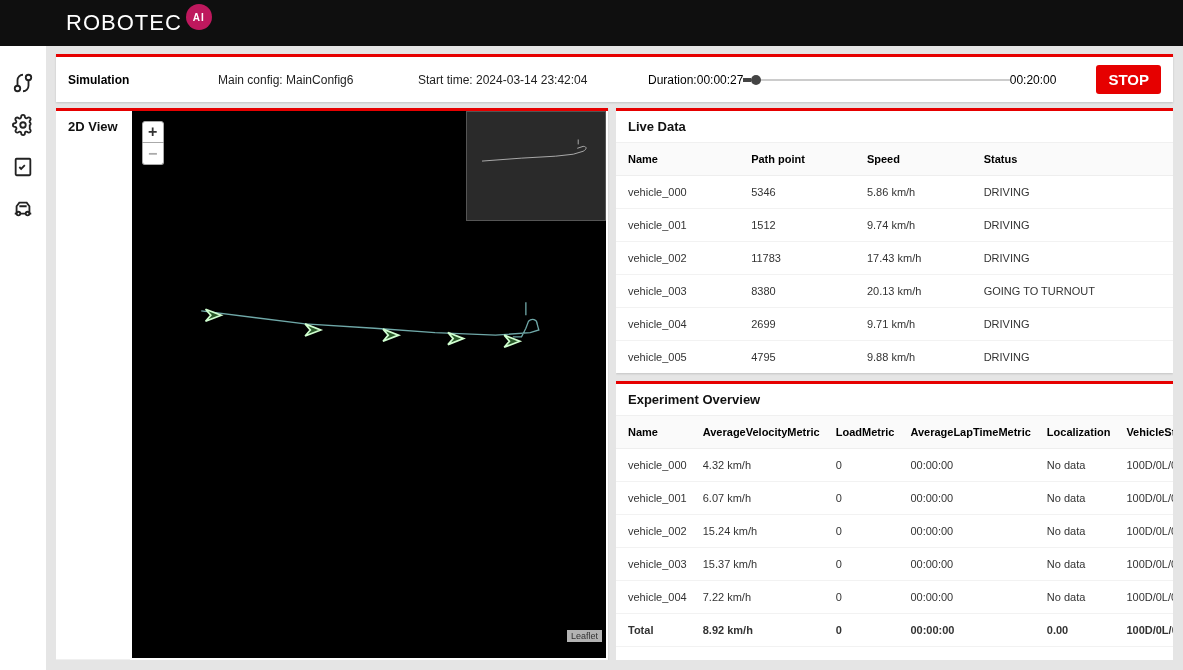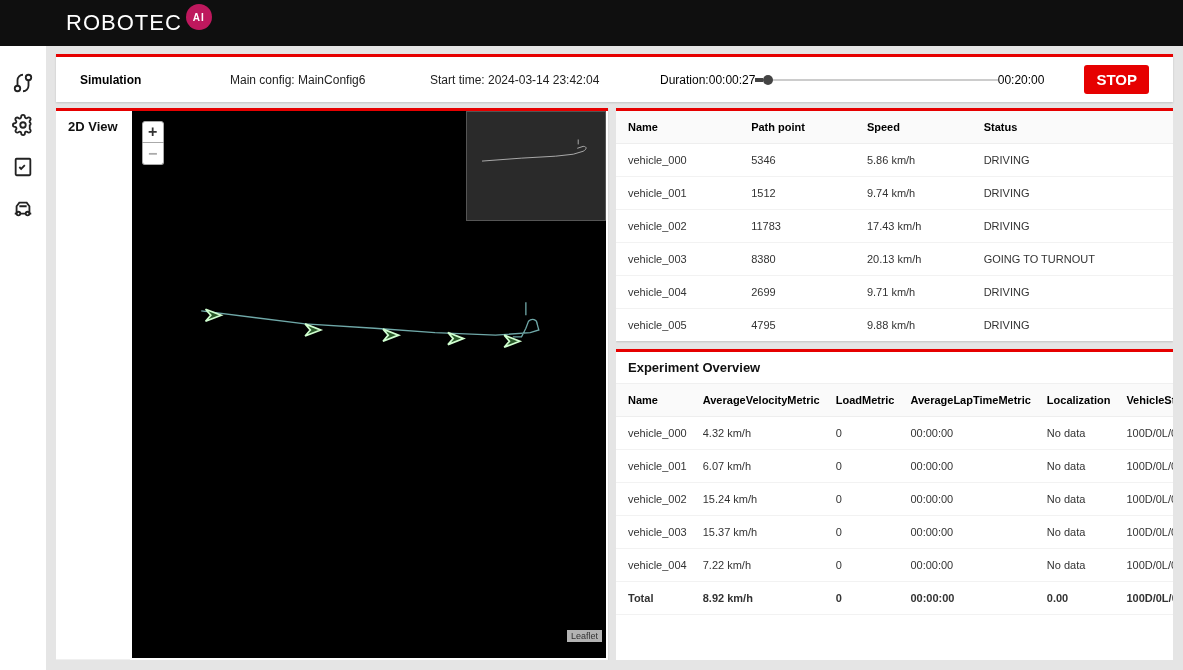--- a/index.html
+++ b/index.html
@@ -15,21 +15,21 @@
     .sidebar-icon { width: 22px; height: 22px; color: #222; cursor: pointer; }
 
     .content { flex: 1; padding: 8px 10px 10px 10px; display: flex; flex-direction: column; gap: 6px; overflow: hidden; }
 
     .panel { background: #fff; border-top: 3px solid #e60000; box-shadow: 0 1px 2px rgba(0,0,0,0.15); }
     .panel-header { padding: 8px 12px; font-weight: 800; font-size: 13px; color: #111; }
     .panel-subheader { padding: 8px 12px; font-weight: 800; font-size: 13px; color: #111; border-bottom: 1px solid #f0f0f0; }
 
     .title-panel .panel-header { border-bottom: 1px solid #eee; }
 
-    .info-row { display: flex; align-items: center; padding: 8px 24px; font-size: 12px; gap: 30px; }
+    .info-row { display: flex; align-items: center; padding: 8px 12px; font-size: 12px; gap: 30px; }
     .info-label { font-weight: 800; width: 120px; }
     .info-item { color: #222; white-space: nowrap; }
     .info-config { width: 170px; }
     .info-start { width: 200px; }
     .duration-block { display: flex; align-items: center; flex: 1; }
     .progress-track { flex: 1; height: 2px; background: #ccc; position: relative; }
     .progress-fill { position: absolute; left: 0; top: -1px; height: 4px; background: #444; width: 3%; }
     .progress-thumb { position: absolute; left: 3%; top: -4px; width: 10px; height: 10px; border-radius: 50%; background: #444; }
     .stop-btn { background: #e60000; color: #fff; border: none; border-radius: 3px; padding: 6px 12px; font-size: 15px; font-weight: 600; cursor: pointer; margin-left: 10px; }
 
@@ -136,20 +136,21 @@
                 <path d="M 15 50 L 55 47 L 90 45 L 108 43 L 118 40 C 122 38 122 35 118 35 L 112 37 M 113 33 L 113 28" stroke="#aaa" stroke-width="1" fill="none"></path>
               </svg>
             </div>
             <div class="leaflet-attr">Leaflet</div>
           </div>
         </div>
       </div>
 
       <div class="right-col">
         <div class="panel live-panel">
+          <div class="panel-subheader">Live Data</div>
           <table class="table">
             <thead>
               <tr>
                 <th>Name</th>
                 <th>Path point</th>
                 <th>Speed</th>
                 <th>Status</th>
               </tr>
             </thead>
             <tbody id="live-tbody">

